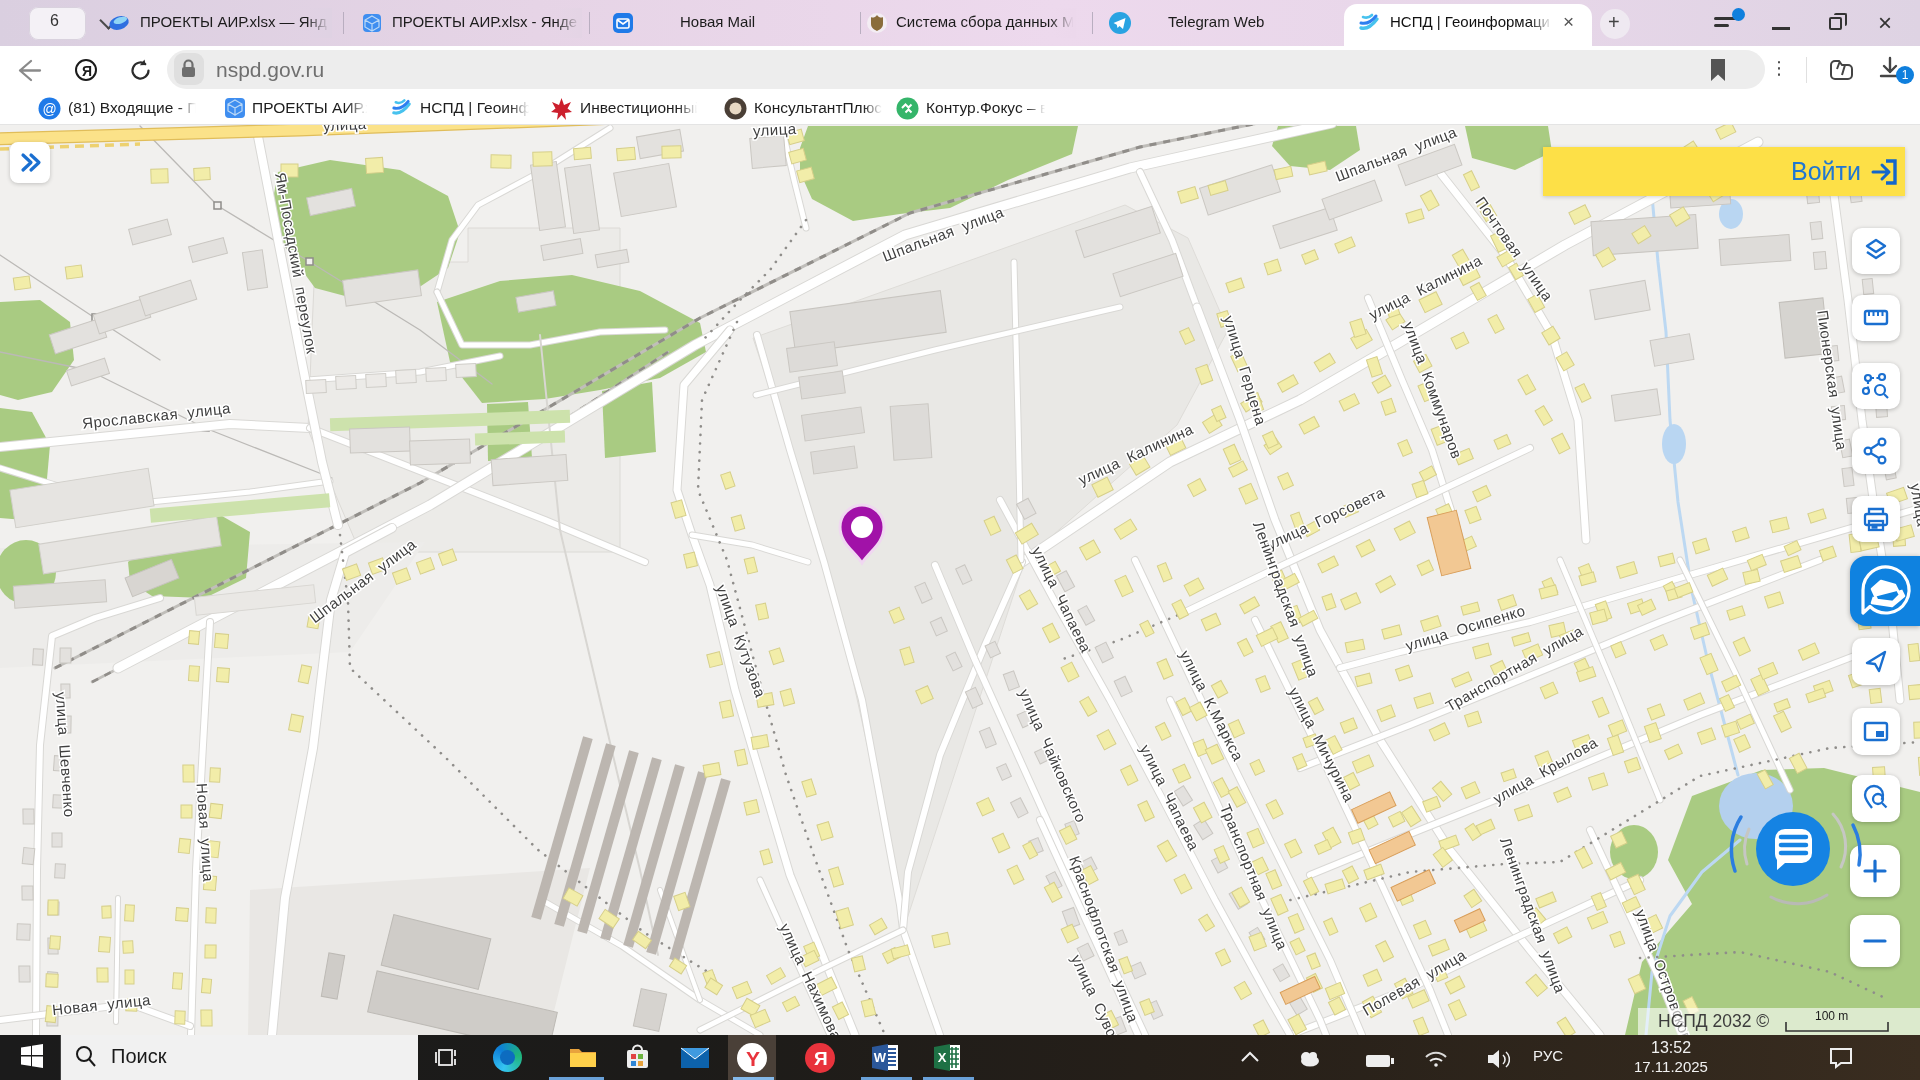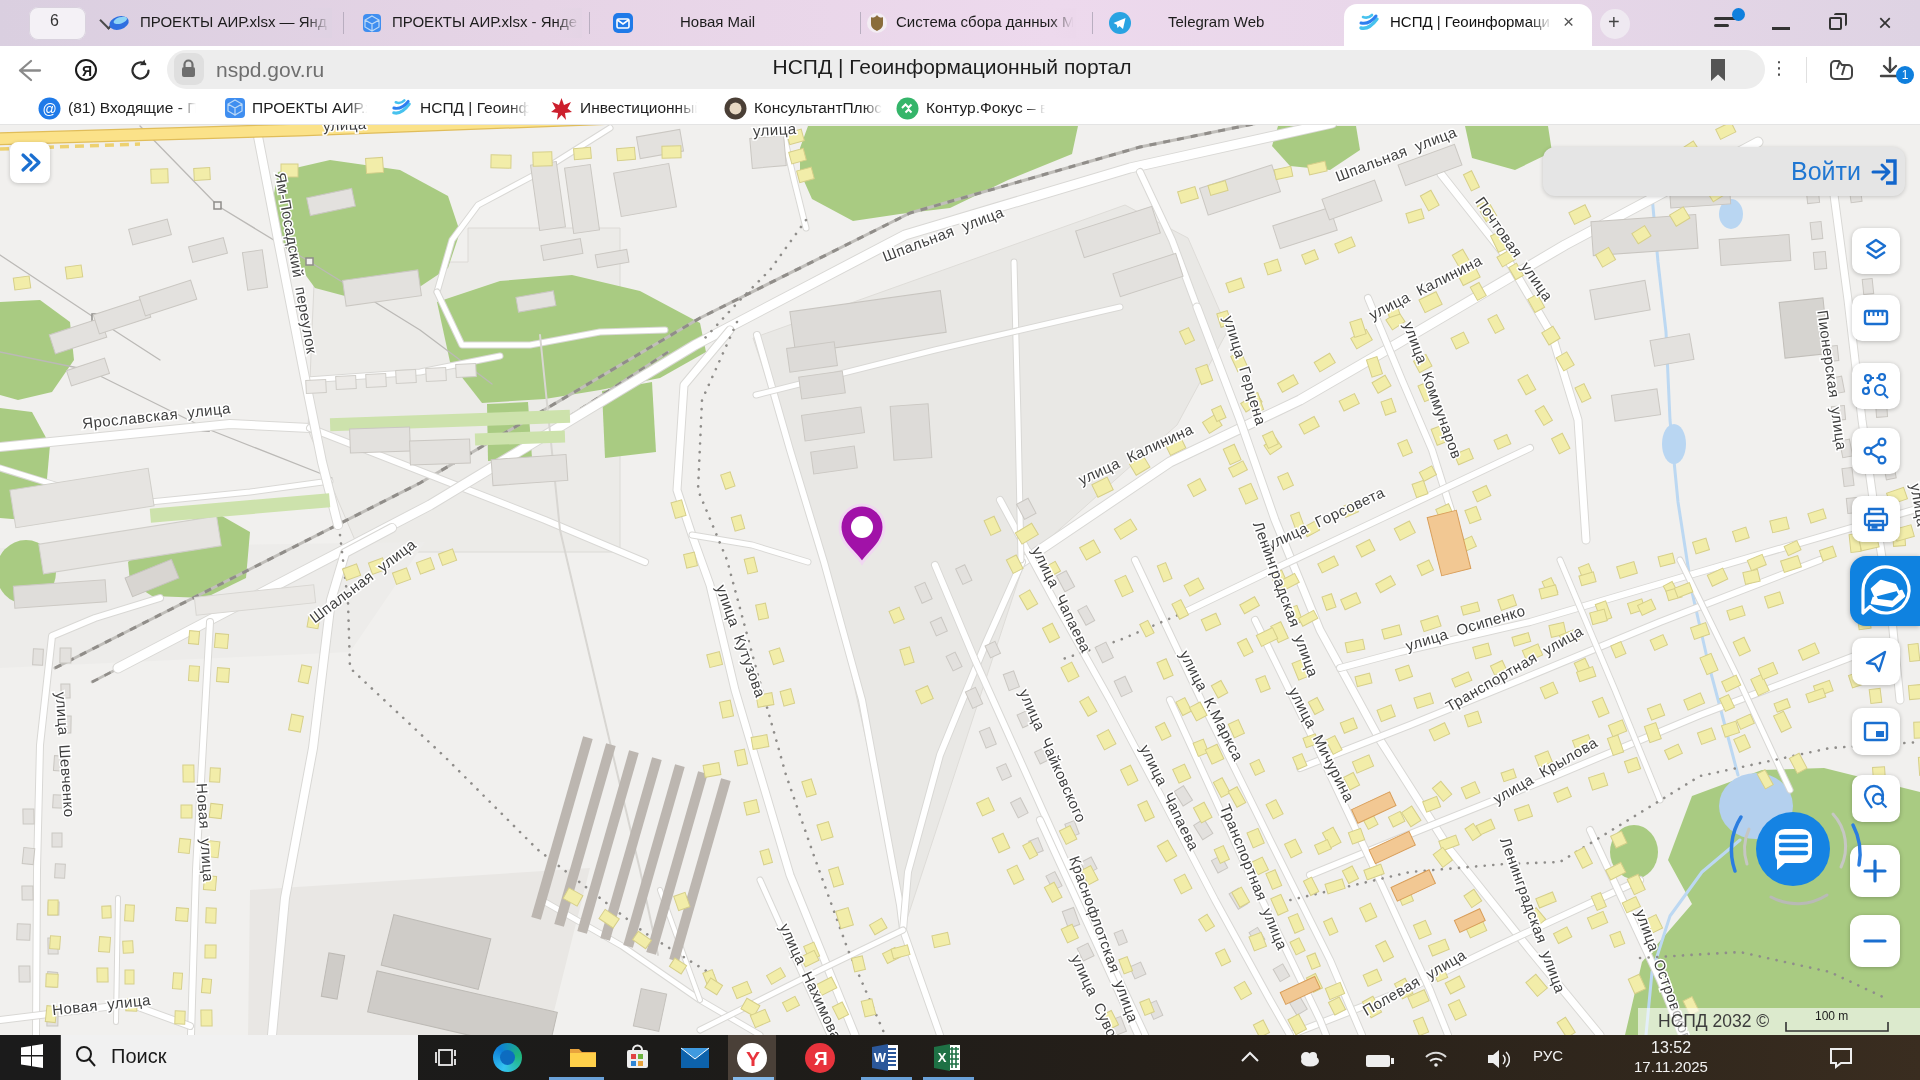--- a/index.html
+++ b/index.html
@@ -922,21 +922,21 @@
 <circle cx="862" cy="527" r="11" fill="#ffffff"></circle>
 </g>
 </svg>
 
 <div class="abs" style="left:10px;top:142px;width:40px;height:41px;background:#fff;border-radius:8px;box-shadow:0 1px 4px rgba(0,0,0,.2)">
   <svg width="40" height="41">
         <path d="M13 13 l8 7.5 -8 7.5 M21 13 l8 7.5 -8 7.5" stroke="#1a6fd0" stroke-width="3.2" fill="none" stroke-linecap="round" stroke-linejoin="round"></path>
       </svg>
 </div>
 
-<div class="abs" style="left:1543px;top:147px;width:362px;height:49px;background:#e5e5e5;border-radius:12px;box-shadow:0 1px 4px rgba(0,0,0,.18)">
+<div class="abs" style="left:1543px;top:147px;width:362px;height:49px;background:#fde047;border-radius:0;box-shadow:0 1px 4px rgba(0,0,0,.18)">
   <div class="abs" style="left:248px;top:10px;font-size:25px;color:#2077d2">Войти</div>
   <svg class="abs" style="left:326px;top:11px" width="30" height="28" viewBox="0 0 30 28">
     <path d="M4 14 h14 M13 7 l7 7 -7 7" stroke="#1266cc" stroke-width="3" fill="none" stroke-linecap="round" stroke-linejoin="round"></path>
     <path d="M17 3 h9 v22 h-9" stroke="#1266cc" stroke-width="3.4" fill="none"></path>
   </svg>
 </div>
 
 <div class="mbtn" style="left:1852px;top:228px;width:48px;height:46px">
 <svg width="48" height="46" viewBox="0 0 48 46">
         <g stroke="#1a6fd0" stroke-width="2.4" fill="none" stroke-linejoin="round">
@@ -1130,21 +1130,20 @@
       </svg>
   <div id="pill">
     <div id="lockchip"><svg width="30" height="32">
             <g transform="translate(8,7)">
               <path d="M2.5 7 v-2.5 a4 4 0 0 1 8 0 V7" stroke="#6e6e6e" stroke-width="2.2" fill="none"></path>
               <rect x="0" y="7" width="13" height="10" rx="2" fill="#6e6e6e"></rect>
             </g>
           </svg></div>
     <div class="abs" style="left:49px;top:8px;font-size:21px;color:#6f6f6f">nspd.gov.ru</div>
   </div>
-  <div class="abs" style="left:0;top:9px;width:1904px;text-align:center;font-size:21px;color:#1d1d1d">НСПД | Геоинформационный портал</div>
 
   <svg class="abs" style="left:1705px;top:10px" width="26" height="28">
         <path d="M6 3 h14 v22 l-7 -6.5 -7 6.5 z" fill="#555"></path>
       </svg>
 
   <div class="abs" style="left:1770px;top:11px;font-size:18px;color:#444">⋮</div>
   <div class="abs" style="left:1806px;top:11px;width:1px;height:26px;background:#e0e0e0"></div>
 
   <svg class="abs" style="left:1826px;top:9px" width="30" height="28">
         <path d="M5 10 a4 4 0 0 1 4-4 h4 l3 4 h6 a4 4 0 0 1 4 4 v6 a4 4 0 0 1 -4 4 h-13 a4 4 0 0 1 -4-4 z M14 6 l-3 8 M19 10 l-3 10" stroke="#444" stroke-width="2" fill="none"></path>

